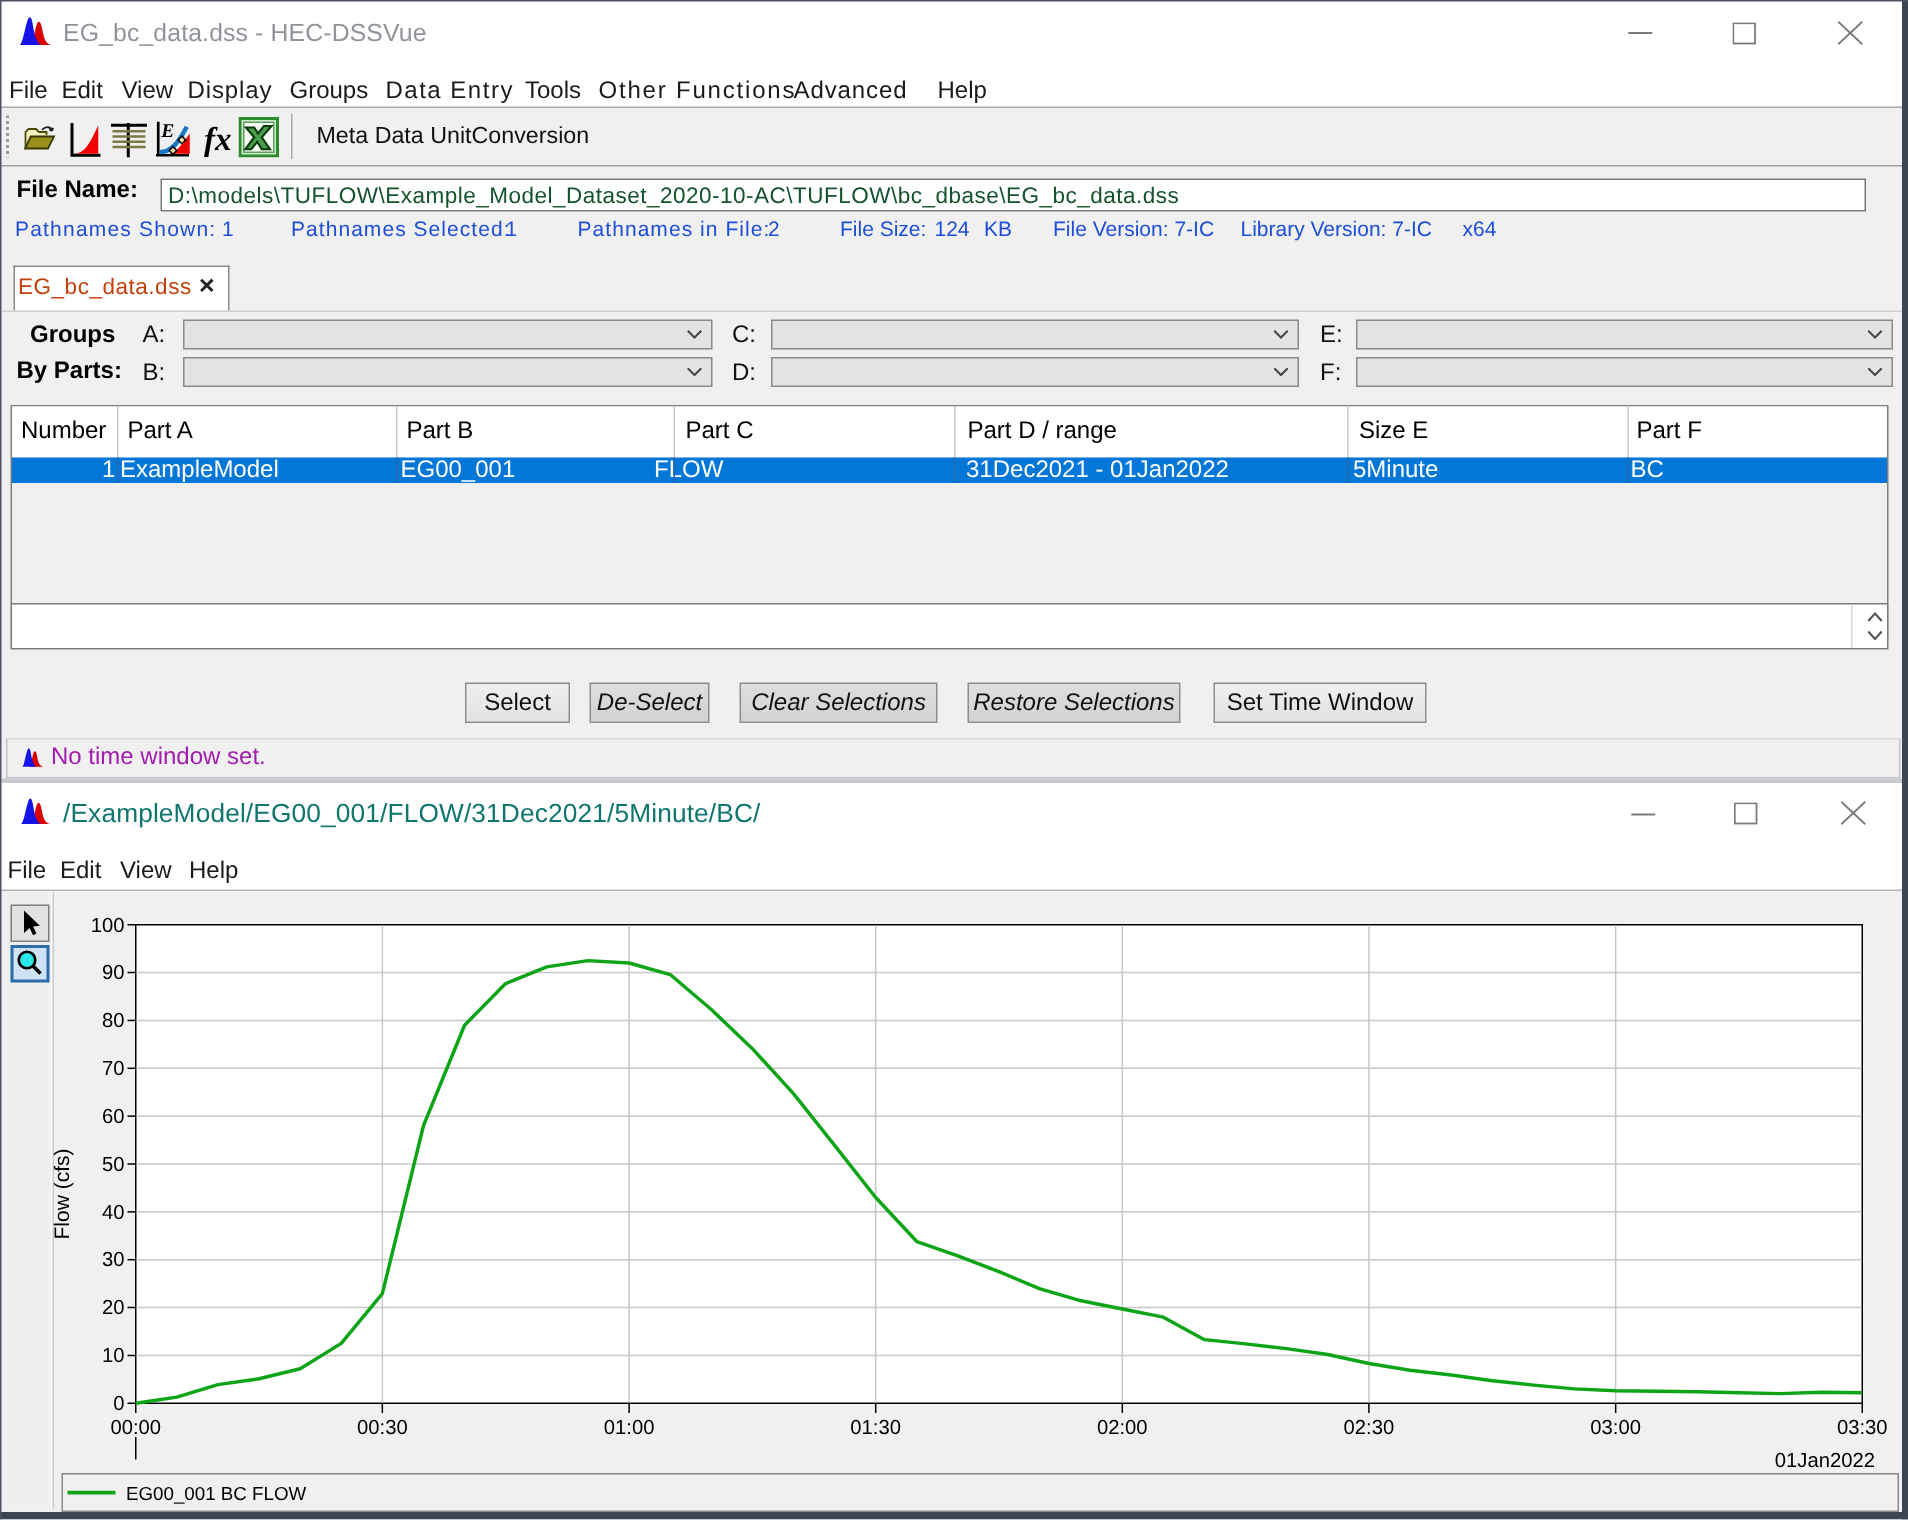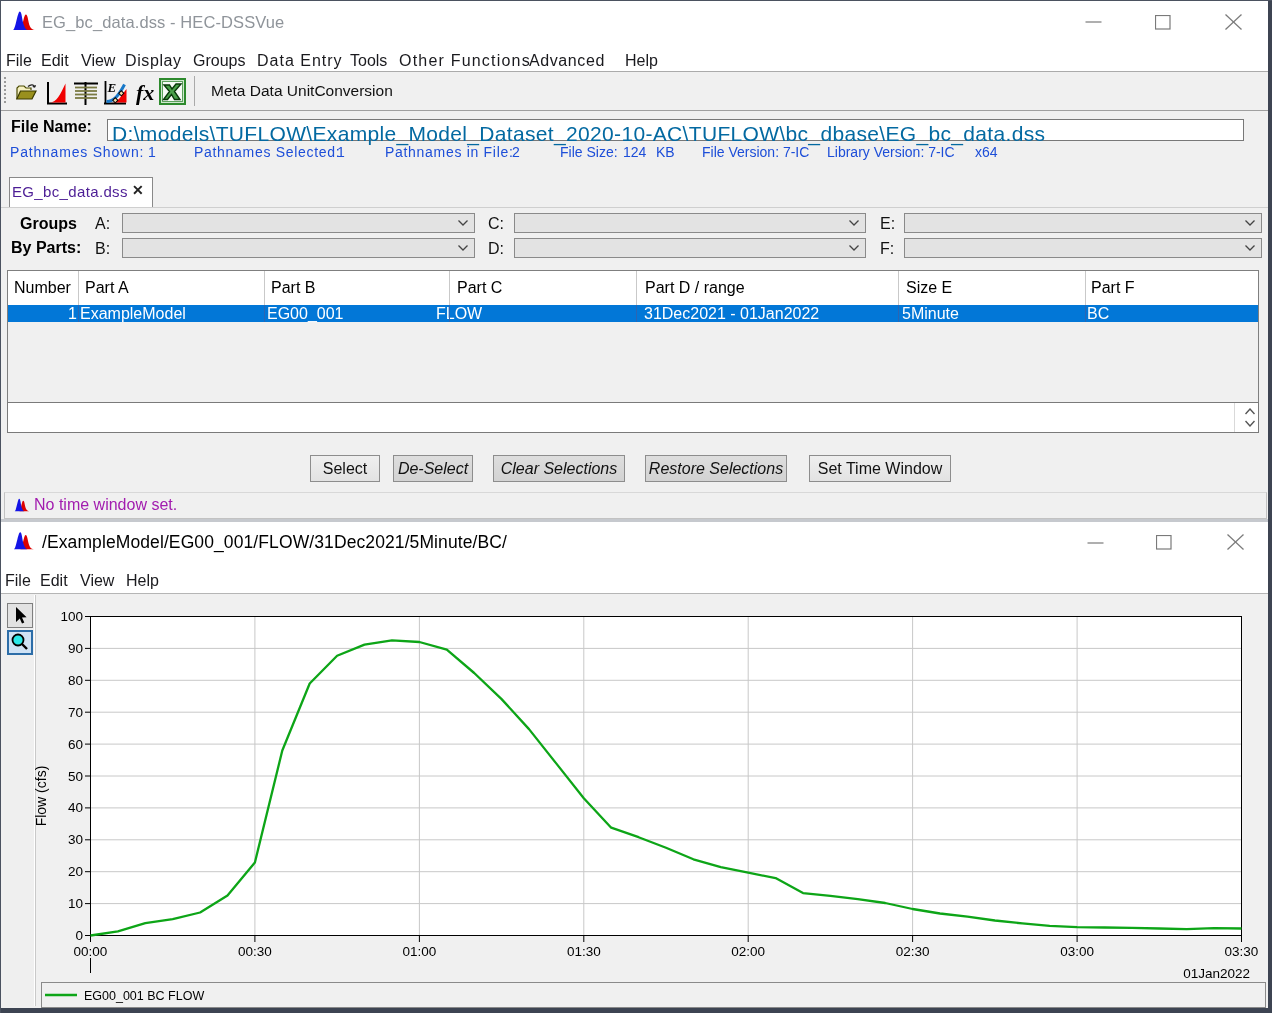--- a/index.html
+++ b/index.html
@@ -20,28 +20,28 @@
   .m1 { position:absolute; top:6px; font-size:16px; color:#1a1a1e; }
   #w1menuline { left:1px; top:71px; width:1267px; height:1px; background:#ababab; }
   #toolbar { left:1px; top:72px; width:1267px; height:39px; background:#f0f0f0; border-bottom:1px solid #9f9f9f; }
   #tbsep { left:194px; top:76px; width:1px; height:30px; background:#aaaaaa; }
   #tbtext { left:211px; top:82px; font-size:15.5px; color:#111; }
   #grip { left:4px; top:77px; width:2px; height:28px; background:repeating-linear-gradient(to bottom,#9a9a9a 0 2px, #f0f0f0 2px 4px); }
 
   #fnrow { left:1px; top:112px; width:1267px; height:32px; background:#f0f0f0; }
   #fnlabel { left:11px; top:118px; font-size:16px; font-weight:bold; color:#000; }
   #fninput { left:107px; top:119px; width:1137px; height:22px; background:#fff; border:1px solid #787878; }
-  #fntext  { left:112px; top:122px; font-size:21px; letter-spacing:0.33px; color:#0369a1; }
+  #fntext  { left:112px; top:122px; font-size:15px; letter-spacing:0.33px; color:#14532d; }
   #pathrow { left:1px; top:144px; width:1267px; height:19px; font-size:14px; color:#1d4ed8; }
   .pr { position:absolute; top:0px; }
 
   
   #tabbar { left:1px; top:163px; width:1267px; height:43px; background:#f0f0f0; }
   #tab { left:8px; top:14px; width:144px; height:30px; background:#fff; border:1px solid #898989; border-bottom:none; }
-  #tabtext { left:2px; top:5px; font-size:15px; letter-spacing:0.35px; color:#4c1d95; }
+  #tabtext { left:2px; top:5px; font-size:15px; letter-spacing:0.35px; color:#c2410c; }
   #tabx { left:122px; top:4px; font-size:14px; font-weight:bold; color:#222; }
   #tabline { left:1px; top:207px; width:1267px; height:1px; background:#cfcfcf; }
 
   
   .blabel { position:absolute; font-size:16px; font-weight:bold; color:#000; }
   .slabel { position:absolute; font-size:16px; color:#111; }
   .combo { position:absolute; height:20px; background:#e3e3e3; border:1px solid #8a8a8a; }
   .combo svg { position:absolute; right:6px; top:6px; }
 
   
@@ -63,21 +63,21 @@
   .btn span { position:relative; top:4px; }
   .btnd { background:linear-gradient(#dedede,#d2d2d2);font-style:italic; }
 
   #status { left:4px; top:492px; width:1263px; height:27px; background:#f0f0f0; border:1px solid #c2c2c2; border-top-color:#d8d8d8; }
   #statustext { left:34px; top:496px; font-size:16px; color:#a21caf; }
 
   
   #w2 { left:1px; top:519px; width:1267px; height:489px; background:#f0f0f0; }
   #w2gap { left:0px; top:0px; width:1267px; height:3px; background:#c6c9ce; }
   #w2title { left:0px; top:3px; width:1267px; height:38px; background:#fff; }
-  #w2titletext { left:41px; top:13px; font-size:17.5px; letter-spacing:0.1px; color:#000000; }
+  #w2titletext { left:41px; top:13px; font-size:17.5px; letter-spacing:0.1px; color:#0f766e; }
   #w2menu { left:0px; top:41px; width:1267px; height:34px; background:#fff; border-bottom:1px solid #b5b5b5; }
   .m2 { position:absolute; top:12px; font-size:16px; color:#1a1a1e; }
   #w2toolstrip { left:3px; top:76px; width:32px; height:411px; background:#efefef; border-right:1px solid #c9c9c9; box-shadow:inset -1px 0 0 #ffffff; }
   .toolbtn { position:absolute; left:6px; width:26px; height:25px; }
   #btnarrow { top:8px; background:#e2e2e2; border:1px solid #7f7f7f; }
   #btnzoom { top:35px; background:#cfe2f5; border:2px solid #2c6da8; }
 
   .winbtn { position:absolute; stroke:#7a7a7a; fill:none; stroke-width:1.2; }
 </style>
 </head>

